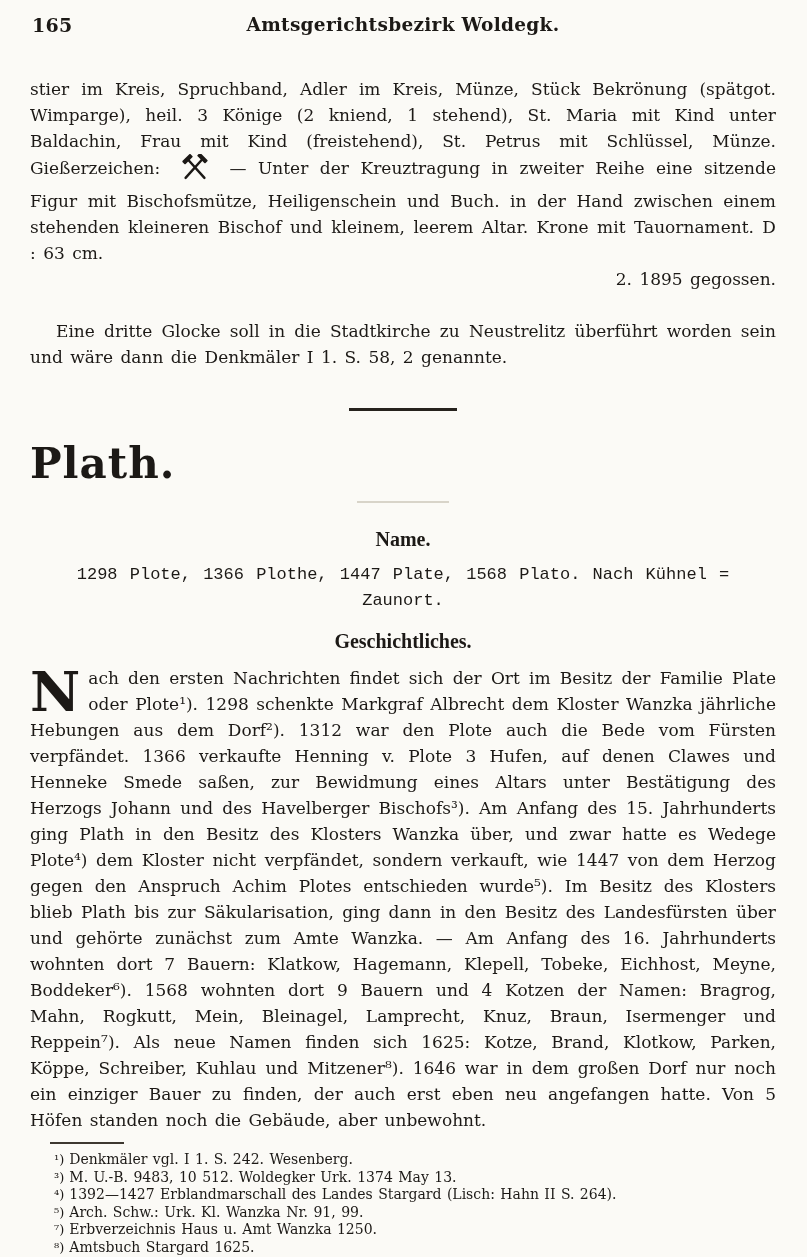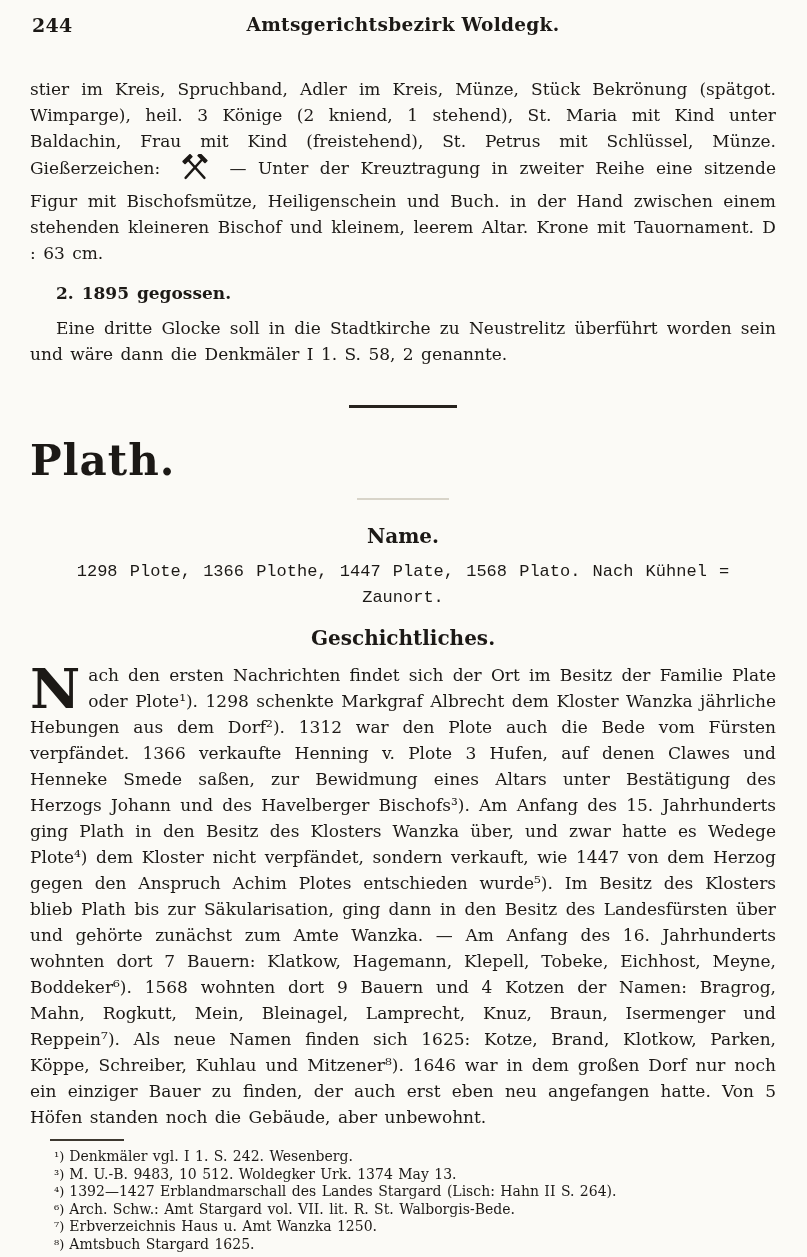--- a/index.html
+++ b/index.html
@@ -33,22 +33,22 @@
   }
   
   .body-text {
     margin: 0;
     font-size: 17px;
     line-height: 26px;
     word-spacing: 2px;
     text-align: justify;
   }
   .para1 { margin-top: 36px; }
-  .para2 { margin-top: 14px; text-indent: 26px; text-align: left; font-weight: bold; }
-  .para3 { margin-top: 9px;  text-indent: 26px; }
+  .para2 { text-indent: 26px; text-align: right; }
+  .para3 { margin-top: 26px;  text-indent: 26px; }
   .foundry-mark { display: inline-block; vertical-align: -7px; margin: 0 7px; }
   
   .section-divider {
     width: 108px; height: 3px;
     background: #26221d;
     margin: 38px auto 0 auto;
   }
   .place-title {
     margin: 28px 0 0 0;
     text-align: left;
@@ -61,20 +61,21 @@
     width: 92px; height: 2px;
     background: #d8d4c9;
     margin: 12px auto 0 auto;
   }
   .sub-heading {
     margin: 24px 0 0 0;
     text-align: center;
     font-size: 20px;
     line-height: 24px;
     font-weight: bold;
+    font-family: Liberation Serif, serif;
   }
   .sub-heading.history { margin-top: 15px; }
   .name-line {
     margin: 11px 0 0 0;
     text-align: center;
     font-size: 17px;
     line-height: 26px;
     word-spacing: 2px;
     font-family: Liberation Mono, monospace;
   }
@@ -108,21 +109,21 @@
     word-spacing: 1px;
   }
   .fn-marker { font-size: 13px; margin-right: 5px; }
 </style>
 </head>
 <body>
 
 <div class="page">
 
   <header class="running-header">
-    <span class="page-number">244</span>
+    <span class="page-number">165</span>
     <span>Amtsgerichtsbezirk Woldegk.</span>
   </header>
 
   <section>
     <p class="body-text para1">
       <span>stier im Kreis, Spruchband, Adler im Kreis, Münze, Stück Bekrönung (spätgot. Wimparge), heil. 3 Könige (2 kniend, 1 stehend), St. Maria mit Kind unter Baldachin, Frau mit Kind (freistehend), St. Petrus mit Schlüssel, Münze.  Gießerzeichen:</span>
       <span class="foundry-mark"><svg width="32" height="27" viewBox="0 0 34 28" aria-hidden="true">
         <g stroke="#1c1916" stroke-width="2.6" stroke-linecap="round">
           <line x1="7" y1="25" x2="25" y2="5"></line>
           <line x1="27" y1="25" x2="9" y2="5"></line>
@@ -150,18 +151,18 @@
     <h2 class="sub-heading history">Geschichtliches.</h2>
     <p class="history-para"><span class="drop-cap">N</span><span>ach den ersten Nachrichten findet sich der Ort im Besitz der Familie Plate oder Plote¹).  1298 schenkte Markgraf Albrecht dem Kloster Wanzka jährliche Hebungen aus dem Dorf²).  1312 war den Plote auch die Bede vom Fürsten verpfändet.  1366 verkaufte Henning v. Plote 3 Hufen, auf denen Clawes und Henneke Smede saßen, zur Bewidmung eines Altars unter Bestätigung des Herzogs Johann und des Havelberger Bischofs³).  Am Anfang des 15. Jahrhunderts ging Plath in den Besitz des Klosters Wanzka über, und zwar hatte es Wedege Plote⁴) dem Kloster nicht verpfändet, sondern verkauft, wie 1447 von dem Herzog gegen den Anspruch Achim Plotes entschieden wurde⁵).  Im Besitz des Klosters blieb Plath bis zur Säkularisation, ging dann in den Besitz des Landesfürsten über und gehörte zunächst zum Amte Wanzka. — Am Anfang des 16. Jahrhunderts wohnten dort 7 Bauern: Klatkow, Hagemann, Klepell, Tobeke, Eichhost, Meyne, Boddeker⁶).  1568 wohnten dort 9 Bauern und 4 Kotzen der Namen: Bragrog, Mahn, Rogkutt, Mein, Bleinagel, Lamprecht, Knuz, Braun, Isermenger und Reppein⁷).  Als neue Namen finden sich 1625: Kotze, Brand, Klotkow, Parken, Köppe, Schreiber, Kuhlau und Mitzener⁸).  1646 war in dem großen Dorf nur noch ein einziger Bauer zu finden, der auch erst eben neu angefangen hatte.  Von 5 Höfen standen noch die Gebäude, aber unbewohnt.</span></p>
   </section>
 
   <div class="footnote-rule"></div>
 
   <ol class="footnotes">
     <li class="footnote"><span class="fn-marker">¹)</span><span>Denkmäler vgl. I 1. S. 242.  Wesenberg.</span></li>
     <li class="footnote"><span class="fn-marker">³)</span><span>M. U.-B. 9483, 10 512.  Woldegker Urk. 1374 May 13.</span></li>
     <li class="footnote"><span class="fn-marker">⁴)</span><span>1392—1427 Erblandmarschall des Landes Stargard (Lisch: Hahn II S. 264).</span></li>
-    <li class="footnote"><span class="fn-marker">⁶)</span><span>Arch. Schw.: Amt Stargard vol. VII. lit. R.  St. Walborgis-Bede.</span></li>
+    <li class="footnote"><span class="fn-marker">⁵)</span><span>Arch. Schw.: Urk. Kl. Wanzka Nr. 91, 99.</span></li>
     <li class="footnote"><span class="fn-marker">⁷)</span><span>Erbverzeichnis Haus u. Amt Wanzka 1250.</span></li>
     <li class="footnote"><span class="fn-marker">⁸)</span><span>Amtsbuch Stargard 1625.</span></li>
   </ol>
 
 </div>
 
 </body></html>

